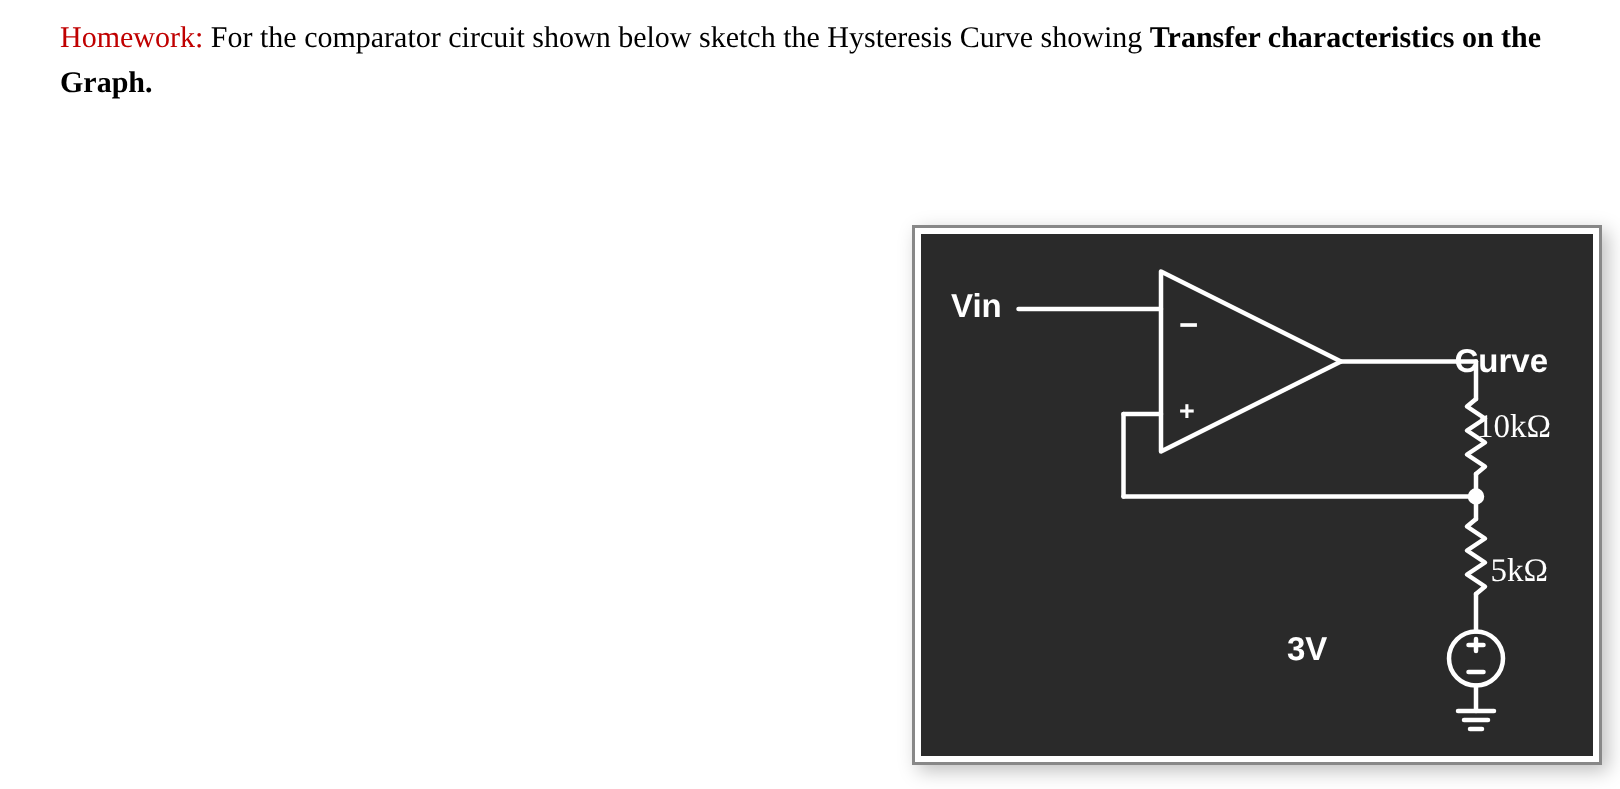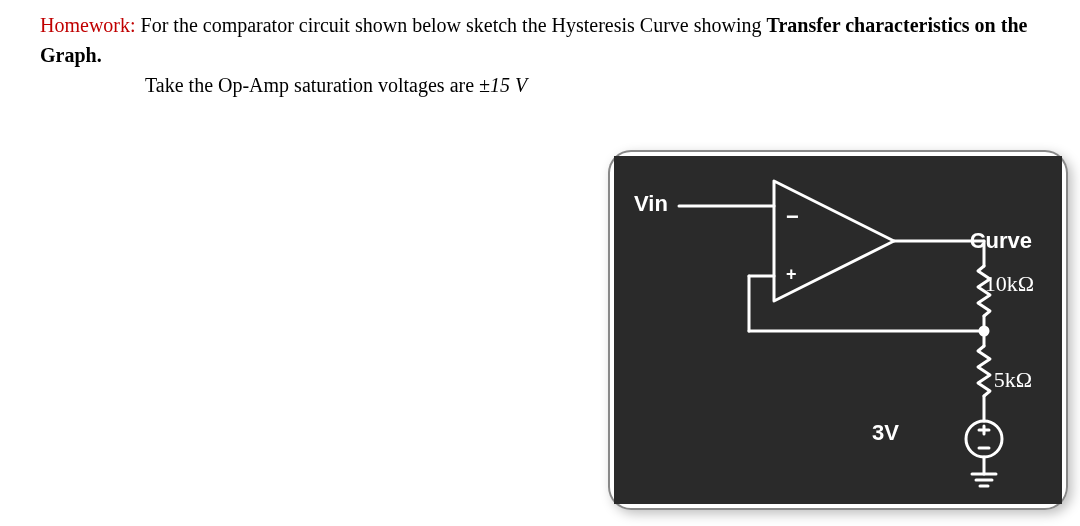--- a/index.html
+++ b/index.html
@@ -23,21 +23,20 @@
     .line2 { padding-left: 105px; }
     .circuit-wrap {
       position: absolute;
       top: 150px;
       left: 608px;
       width: 460px;
       height: 360px;
       background: #fff;
       box-shadow: inset 0 0 0 2px #888, 4px 4px 12px rgba(0,0,0,0.25);
       padding: 6px;
-      border-radius: 23px;
     }
     .circuit-inner {
       width: 100%;
       height: 100%;
       background: #2a2a2a;
       position: relative;
     }
     .circuit-inner svg {
       width: 100%;
       height: 100%;
@@ -47,32 +46,29 @@
       position: absolute;
       color: #fff;
       font-family: Arial, sans-serif;
       font-weight: bold;
       font-size: 22px;
     }
     .vin { top: 35px; left: 20px; }
     .vout { top: 72px; right: 30px; }
     .r10 { top: 115px; right: 28px; font-family: 'Comic Sans MS', cursive; font-weight: normal; }
     .r5 { top: 211px; right: 30px; font-family: 'Comic Sans MS', cursive; font-weight: normal; }
-    .v3 { bottom: 58px; left: 258px; }
+    .v3 { bottom: 58px; left: 244px; }
     .plus { top: 108px; left: 172px; font-size: 18px; }
     .minus { top: 48px; left: 172px; font-size: 22px; }
   </style>
 </head>
 <body>
 
 <div class="problem-text">
   <span class="hw-label">Homework:</span><span> For the comparator circuit shown below sketch the Hysteresis Curve showing </span><span class="bold">Transfer characteristics on the Graph.</span>
-  <div class="line2">
-    <span>Take the Op-Amp saturation voltages are </span><span class="italic">±15 V</span>
-  </div>
 </div>
 
 <div class="circuit-wrap">
   <div class="circuit-inner">
     <svg viewBox="0 0 448 348">
       <g stroke="#fff" stroke-width="3" fill="none" stroke-linecap="round" stroke-linejoin="round">
 
         <line x1="65" y1="50" x2="160" y2="50"></line>
 
         <path d="M 160 25 L 160 145 L 280 85 Z"></path>

